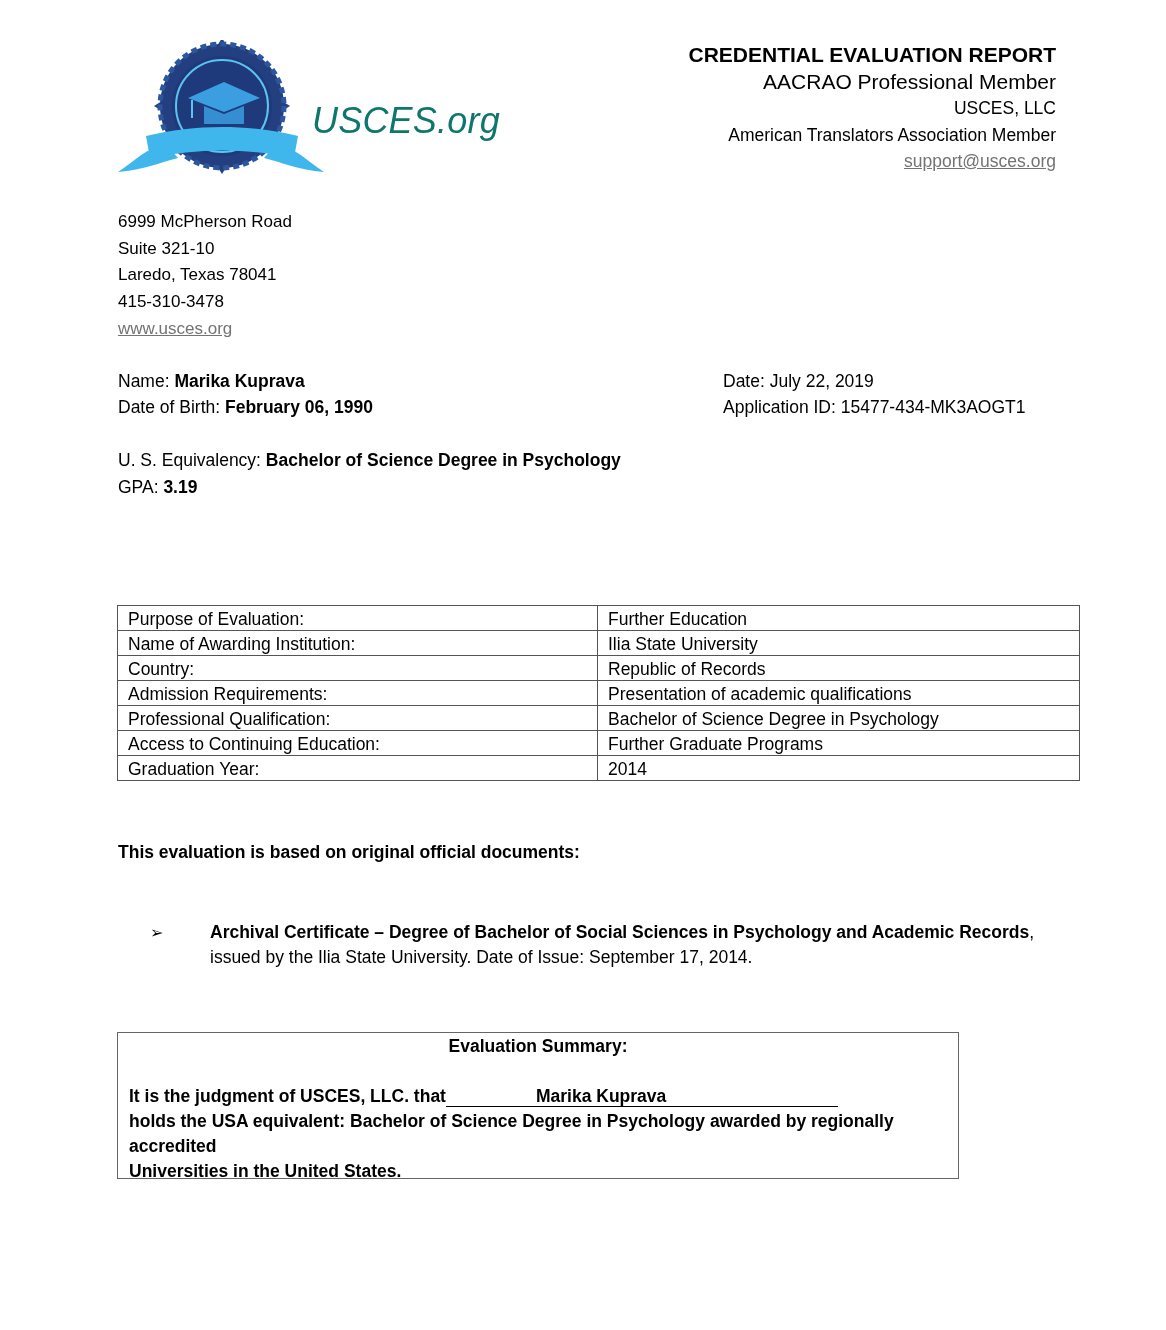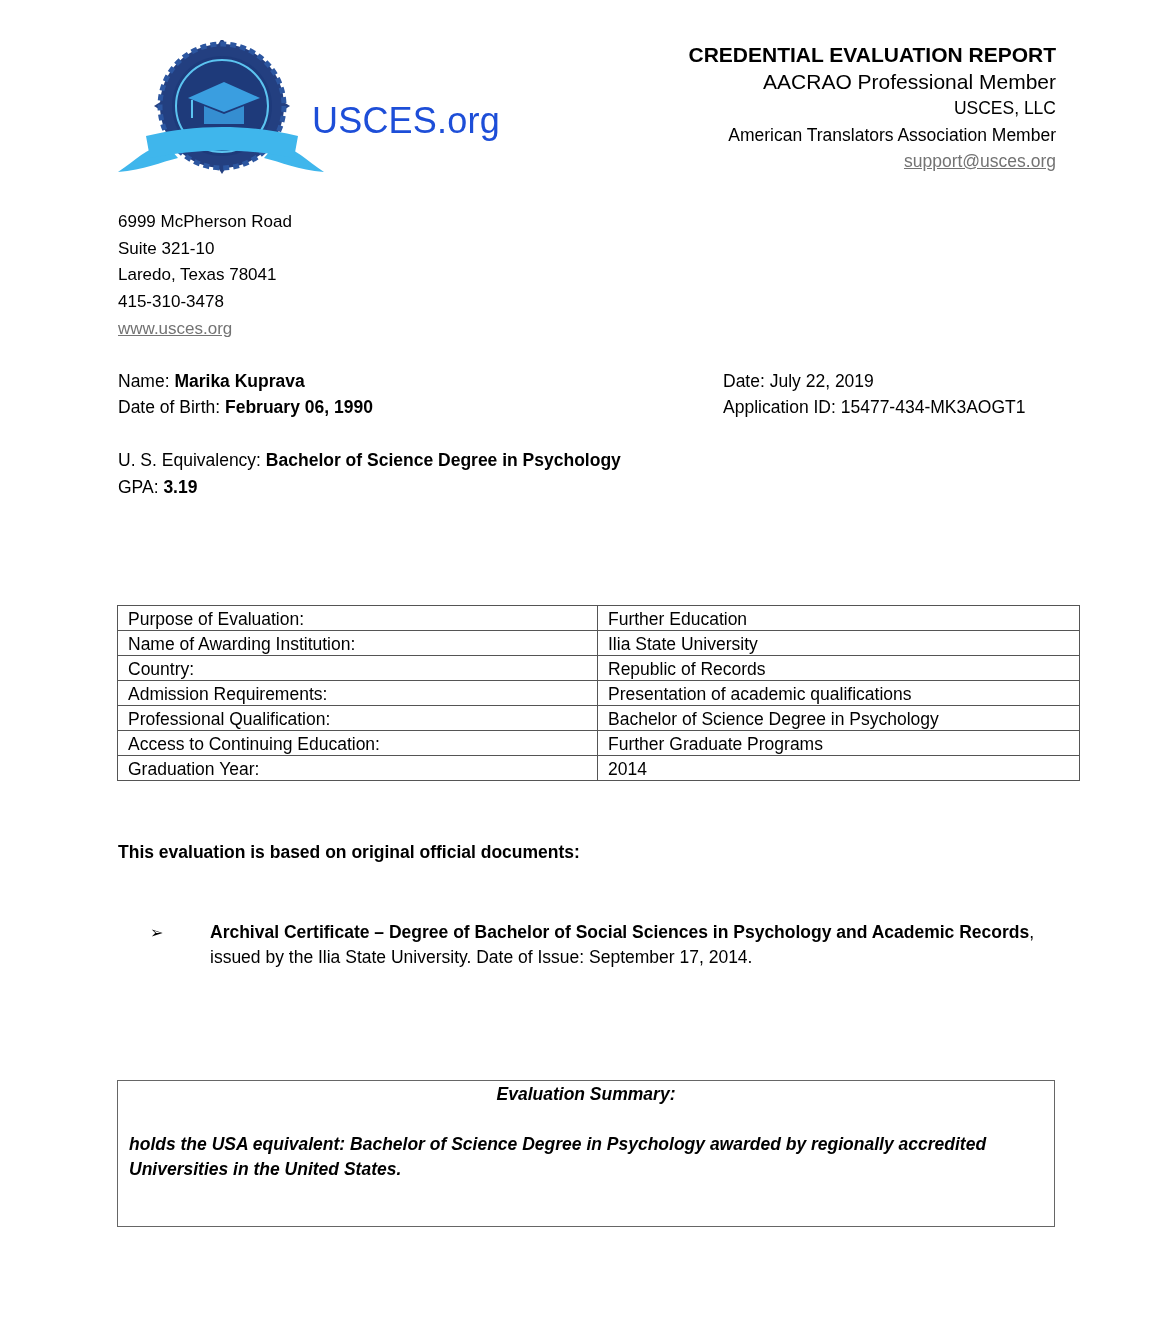--- a/index.html
+++ b/index.html
@@ -7,21 +7,21 @@
     width: 1166px; height: 1330px; position: relative; overflow: hidden;
     font-family: "Liberation Sans", sans-serif; color: #000;
     font-size: 17px;
   }
   .abs { position: absolute; }
   a.link { color: #737373; text-decoration: underline; }
   b, .bold { font-weight: bold; }
 
   
   #logo { left: 116px; top: 40px; width: 350px; height: 140px; }
-  #logo-text { position: absolute; left: 196px; top: 60px; font-size: 36px; color: #1d4ed8; letter-spacing: 0.2px; }
+  #logo-text { position: absolute; left: 196px; top: 60px; font-size: 36px; color: #0f766e; letter-spacing: 0.2px; font-style: italic; }
 
   
   #hdr { right: 110px; top: 42px; text-align: right; line-height: 26.5px; }
   #hdr .h1 { font-size: 21px; font-weight: bold; }
   #hdr .h2 { font-size: 21px; font-weight: normal; }
   #hdr .line { font-size: 17.5px; }
 
   
   #addr { left: 118px; top: 209px; line-height: 26.7px; font-size: 17px; }
 
@@ -41,22 +41,22 @@
   #details-table td.k { width: 459px; }
 
   #docs-heading { left: 118px; top: 842px; font-size: 17.5px; font-weight: bold; }
 
   #doc-item { left: 150px; top: 920px; width: 910px; font-size: 17.5px; line-height: 25px; }
   #doc-item .arrow { position: absolute; left: 0; top: 0; font-size: 16px; }
   #doc-item .txt { margin-left: 60px; }
 
   
   #summary {
-    left: 117px; top: 1080px; width: 938px; height: 147px;
-    border: 1.5px solid #666; box-sizing: border-box; font-style: italic;
+    left: 117px; top: 1032px; width: 842px; height: 147px;
+    border: 1.5px solid #666; box-sizing: border-box;
   }
   #summary-title { position: absolute; left: 0; right: 0; top: 3px; text-align: center; font-weight: bold; font-size: 17.5px; }
   #summary-body { position: absolute; left: 11px; top: 51px; font-weight: bold; font-size: 17.5px; line-height: 25px; }
   .blank {
     display: inline-block; width: 392px; border-bottom: 1.5px solid #000;
     text-align: left; padding-left: 90px; box-sizing: border-box; line-height: 20px;
   }
 </style>
 </head>
 <body>
@@ -168,16 +168,17 @@
 <div id="doc-item" class="abs">
   <span class="arrow">➢</span>
   <div class="txt">
     <b>Archival Certificate – Degree of Bachelor of Social Sciences in Psychology and Academic Records</b><span>, issued by the Ilia State University. Date of Issue: September 17, 2014.</span>
   </div>
 </div>
 
 <div id="summary" class="abs">
   <div id="summary-title">Evaluation Summary:</div>
   <div id="summary-body">
+    <div><span>It is the judgment of USCES, LLC. that</span><span class="blank">Marika Kuprava</span></div>
     <div>holds the USA equivalent: Bachelor of Science Degree in Psychology awarded by regionally accredited</div>
     <div>Universities in the United States.</div>
   </div>
 </div>
 
 </body></html>

